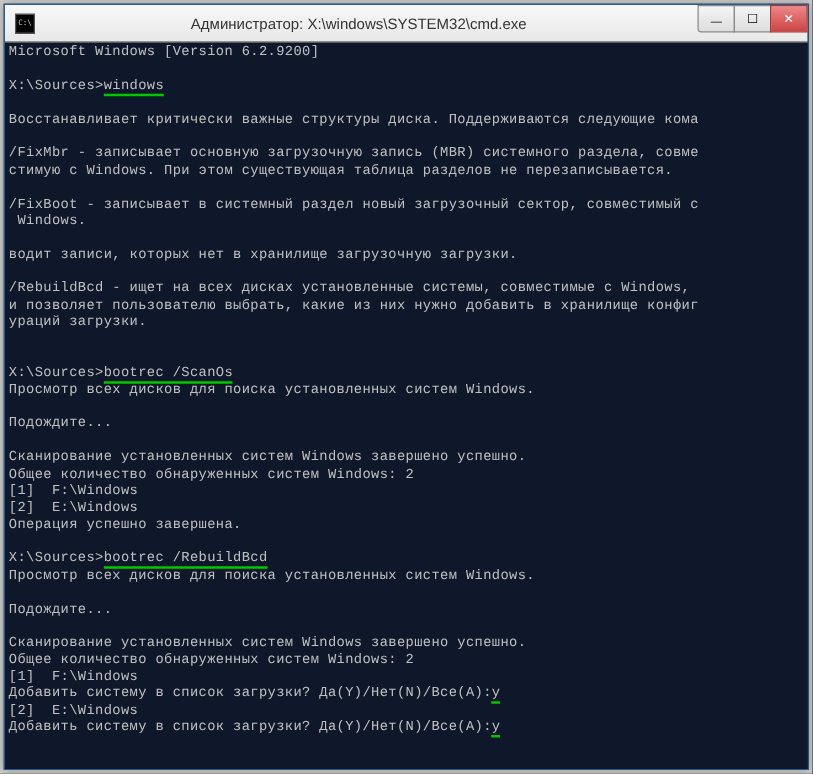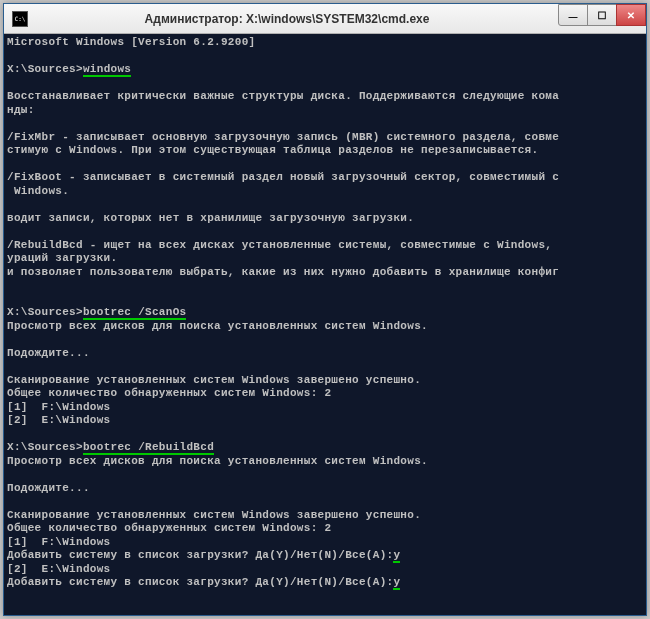--- a/index.html
+++ b/index.html
@@ -1,15 +1,15 @@
 <!DOCTYPE html>
 <html><head>
   <meta charset="utf-8">
   <style>
-    * { margin: 0; padding: 0; box-sizing: border-box; font-weight: bold; }
+    * { margin: 0; padding: 0; box-sizing: border-box; }
     body {
       background: #cccccc;
       font-family: 'Segoe UI', Tahoma, sans-serif;
       width: 650px;
       height: 619px;
       overflow: hidden;
       padding: 3px;
     }
     .window {
       width: 644px;
@@ -103,26 +103,26 @@
     <div class="title-icon"></div>
     <div class="title-text">Администратор: X:\windows\SYSTEM32\cmd.exe</div>
     <div class="window-controls">
       <div class="ctrl-btn minimize"></div>
       <div class="ctrl-btn maximize"></div>
       <div class="ctrl-btn close"></div>
     </div>
   </div>
   <div class="terminal"><span class="line">Microsoft Windows [Version 6.2.9200]</span>
 <span class="line"><span>X:\Sources&gt;</span><span class="underline">windows</span></span>
-<span class="line">Восстанавливает критически важные структуры диска. Поддерживаются следующие кома</span><span class="line">нды:</span>
+<span class="line">Восстанавливает критически важные структуры диска. Поддерживаются следующие кома</span>
 <span class="line">/FixMbr - записывает основную загрузочную запись (MBR) системного раздела, совме</span><span class="line">стимую с Windows. При этом существующая таблица разделов не перезаписывается.</span>
 <span class="line">/FixBoot - записывает в системный раздел новый загрузочный сектор, совместимый с</span><span class="line"> Windows.</span>
 <span class="line">водит записи, которых нет в хранилище загрузочную загрузки.</span>
-<span class="line">/RebuildBcd - ищет на всех дисках установленные системы, совместимые с Windows,</span><span class="line">ураций загрузки.</span><span class="line">и позволяет пользователю выбрать, какие из них нужно добавить в хранилище конфиг</span>
+<span class="line">/RebuildBcd - ищет на всех дисках установленные системы, совместимые с Windows,</span><span class="line">и позволяет пользователю выбрать, какие из них нужно добавить в хранилище конфиг</span><span class="line">ураций загрузки.</span>
 
 <span class="line"><span>X:\Sources&gt;</span><span class="underline">bootrec /ScanOs</span></span><span class="line">Просмотр всех дисков для поиска установленных систем Windows.</span>
 <span class="line">Подождите...</span>
-<span class="line">Сканирование установленных систем Windows завершено успешно.</span><span class="line">Общее количество обнаруженных систем Windows: 2</span><span class="line">[1]  F:\Windows</span><span class="line">[2]  E:\Windows</span>
+<span class="line">Сканирование установленных систем Windows завершено успешно.</span><span class="line">Общее количество обнаруженных систем Windows: 2</span><span class="line">[1]  F:\Windows</span><span class="line">[2]  E:\Windows</span><span class="line">Операция успешно завершена.</span>
 <span class="line"><span>X:\Sources&gt;</span><span class="underline">bootrec /RebuildBcd</span></span><span class="line">Просмотр всех дисков для поиска установленных систем Windows.</span>
 <span class="line">Подождите...</span>
 <span class="line">Сканирование установленных систем Windows завершено успешно.</span><span class="line">Общее количество обнаруженных систем Windows: 2</span><span class="line">[1]  F:\Windows</span><span class="line"><span>Добавить систему в список загрузки? Да(Y)/Нет(N)/Все(A):</span><span class="underline">y</span></span><span class="line">[2]  E:\Windows</span><span class="line"><span>Добавить систему в список загрузки? Да(Y)/Нет(N)/Все(A):</span><span class="underline">y</span></span>
 </div>
 </div>
 
 </body></html>

